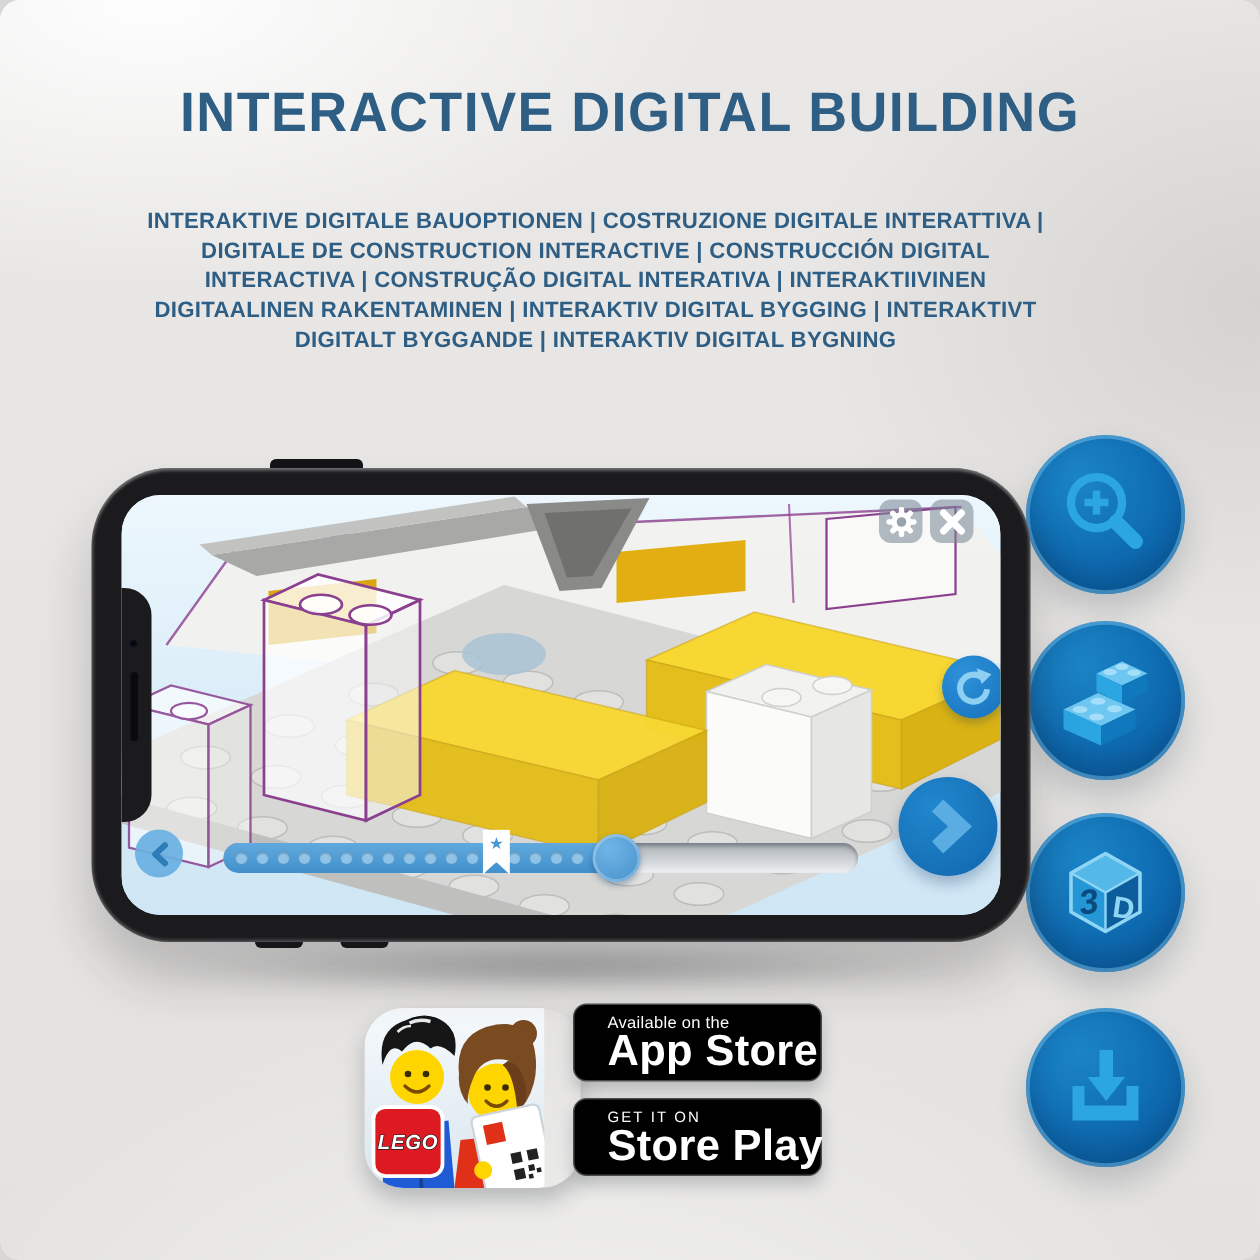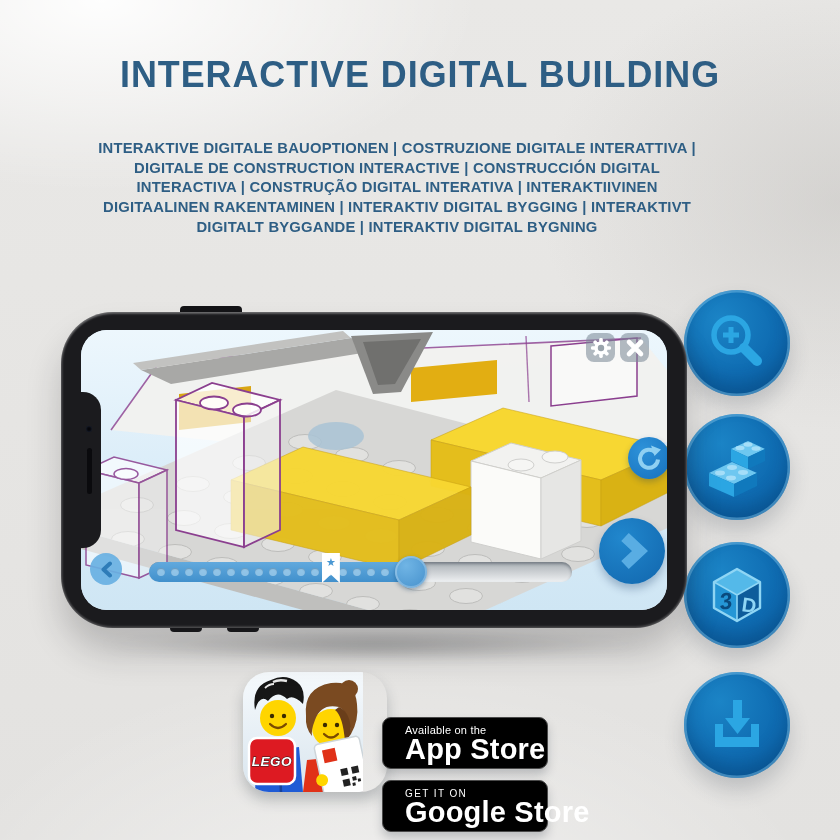--- a/index.html
+++ b/index.html
@@ -4,20 +4,21 @@
 <style>
   html,body{margin:0;padding:0;background:#d8d7d5;}
   .canvas{
     position:relative;width:840px;height:840px;overflow:hidden;
     font-family:"Liberation Sans",sans-serif;
     background:
       radial-gradient(75% 38% at 12% 0%, rgba(255,255,255,.95), rgba(255,255,255,0) 60%),
       radial-gradient(55% 42% at 100% 24%, rgba(193,191,188,.5), rgba(193,191,188,0) 65%),
       radial-gradient(90% 55% at 45% 112%, rgba(255,255,255,.55), rgba(255,255,255,0) 60%),
       linear-gradient(180deg,#e9e8e6,#e3e2e0);
+    border-radius: 13px;
   }
   svg text{font-family:"Liberation Sans",sans-serif;}
   .title{
     position:absolute;top:54px;left:0;width:840px;text-align:center;margin:0;
     font-size:37px;font-weight:800;letter-spacing:1px;color:#2e5e84;transform:scaleX(.97);
   }
   .subtitle{
     position:absolute;top:139px;left:97px;width:600px;margin:0;text-align:center;
     font-size:14.8px;font-weight:700;line-height:19.7px;letter-spacing:.2px;color:#2e5e84;
   }
@@ -72,21 +73,21 @@
     display:flex;justify-content:center;font-size:11px;color:#4a98d3;}
   .bookmark span{margin-top:3px;}
   .thumb{position:absolute;top:-6px;width:32px;height:32px;border-radius:50%;z-index:3;
     background:radial-gradient(circle at 35% 30%, #70b5e5, #448fcb);
     box-shadow:0 2px 4px rgba(0,50,90,.35), inset 0 0 0 2px rgba(255,255,255,.25);}
   
   .app-icon{position:absolute;left:243px;top:672px;width:144px;height:120px;border-radius:26px;
     overflow:hidden;box-shadow:0 8px 14px rgba(50,60,70,.28);z-index:1;}
   .store-badge{position:absolute;left:382px;width:166px;height:52px;background:#000;border-radius:9px;
     border:1px solid #4a4a4a;display:flex;align-items:center;padding:0 12px;gap:10px;
-    box-sizing:border-box;color:#fff;box-shadow:0 6px 10px rgba(50,60,70,.25);z-index:1;margin-top:48px;}
+    box-sizing:border-box;color:#fff;box-shadow:0 6px 10px rgba(50,60,70,.25);z-index:1;}
   #badge-appstore{top:669px;} #badge-gplay{top:732px;}
   .badge-col{display:flex;flex-direction:column;justify-content:center;}
   .badge-small{font-size:11px;line-height:13px;letter-spacing:.2px;}
   .badge-small.caps{font-size:10px;letter-spacing:1.4px;}
   .badge-big{font-size:29px;font-weight:700;line-height:25px;letter-spacing:.2px;white-space:nowrap;}
 </style>
 </head>
 <body>
 
 <div class="canvas">
@@ -392,17 +393,17 @@
 
   <a class="store-badge" id="badge-gplay">
     <svg width="28" height="32" viewBox="0 0 30 36">
       <path d="M2,1.8 C1.6,2.3 1.4,3 1.4,3.9 V32.1 c0,.9 .25,1.6 .65,2.1 L17.6,18 Z" fill="#00c9ff"></path>
       <path d="M2.05,1.75 L17.6,18 L21.9,13.7 L4.5,1.6 c-1,-.55 -1.9,-.45 -2.45,.15 Z" fill="#00e26b"></path>
       <path d="M21.9,13.7 L17.6,18 21.9,22.3 28.3,18.7 c1.8,-1 1.8,-2.4 0,-3.4 Z" fill="#ffd500"></path>
       <path d="M2.05,34.25 c.55,.6 1.45,.7 2.45,.15 L21.9,22.3 17.6,18 Z" fill="#ff3a44"></path>
     </svg>
     <div class="badge-col">
       <span class="badge-small caps">GET IT ON</span>
-      <span class="badge-big">Google Store</span>
+      <span class="badge-big">Store Play</span>
     </div>
   </a>
 
 </div>
 
 </body></html>

